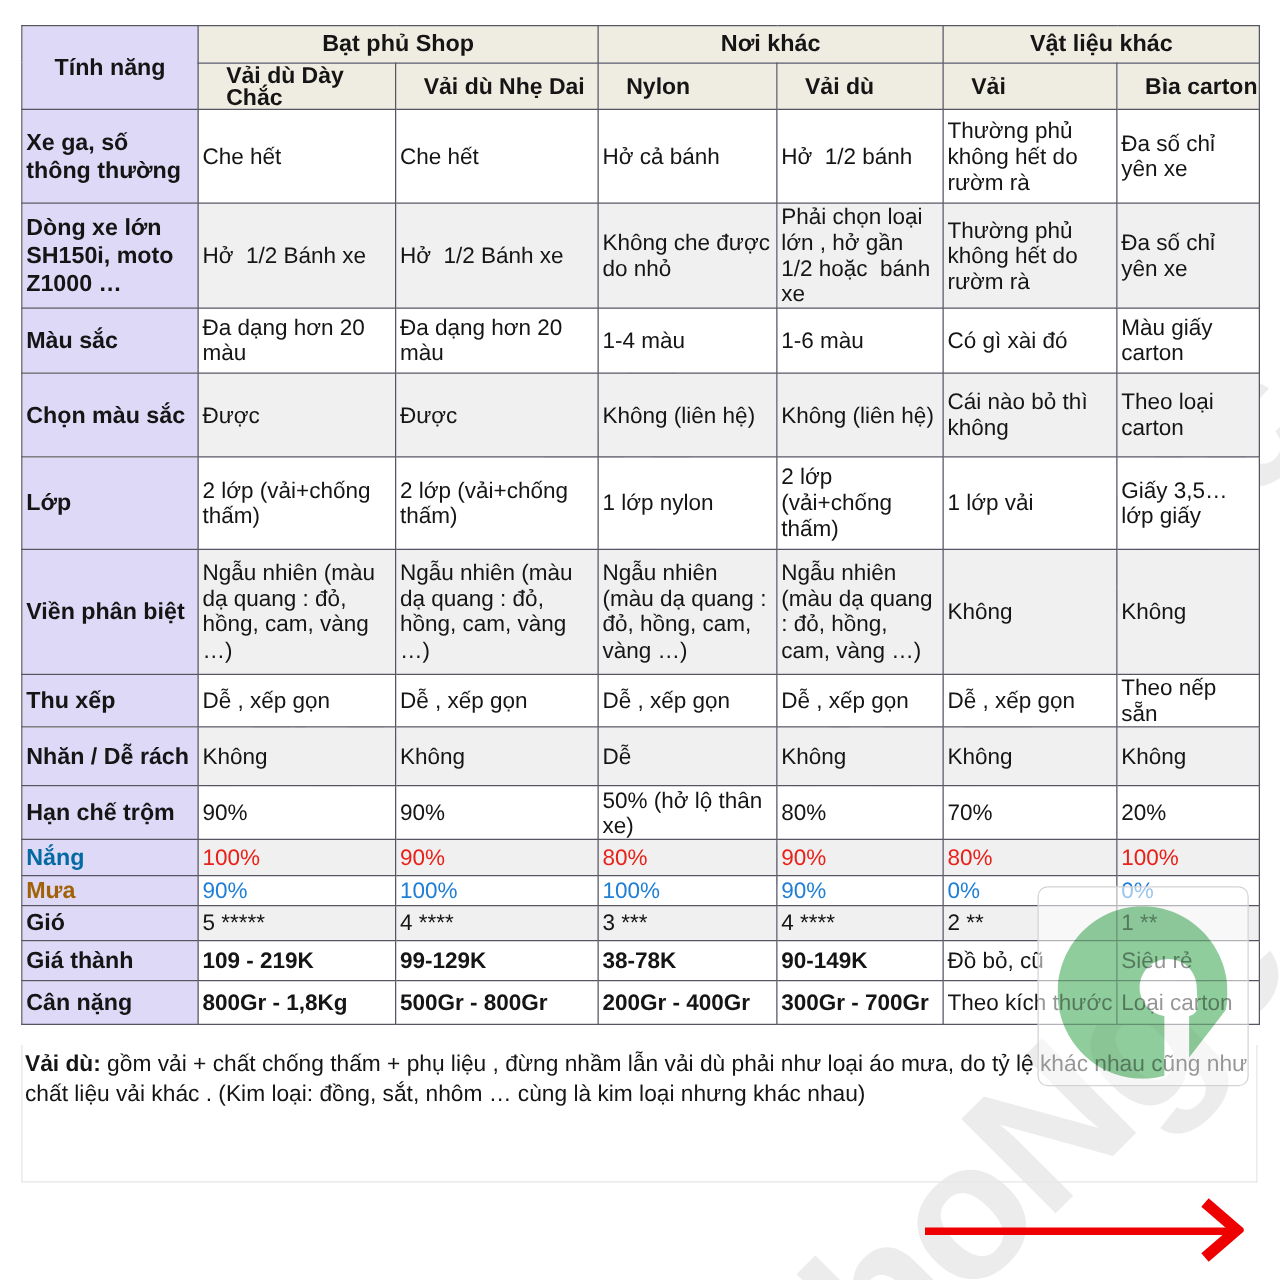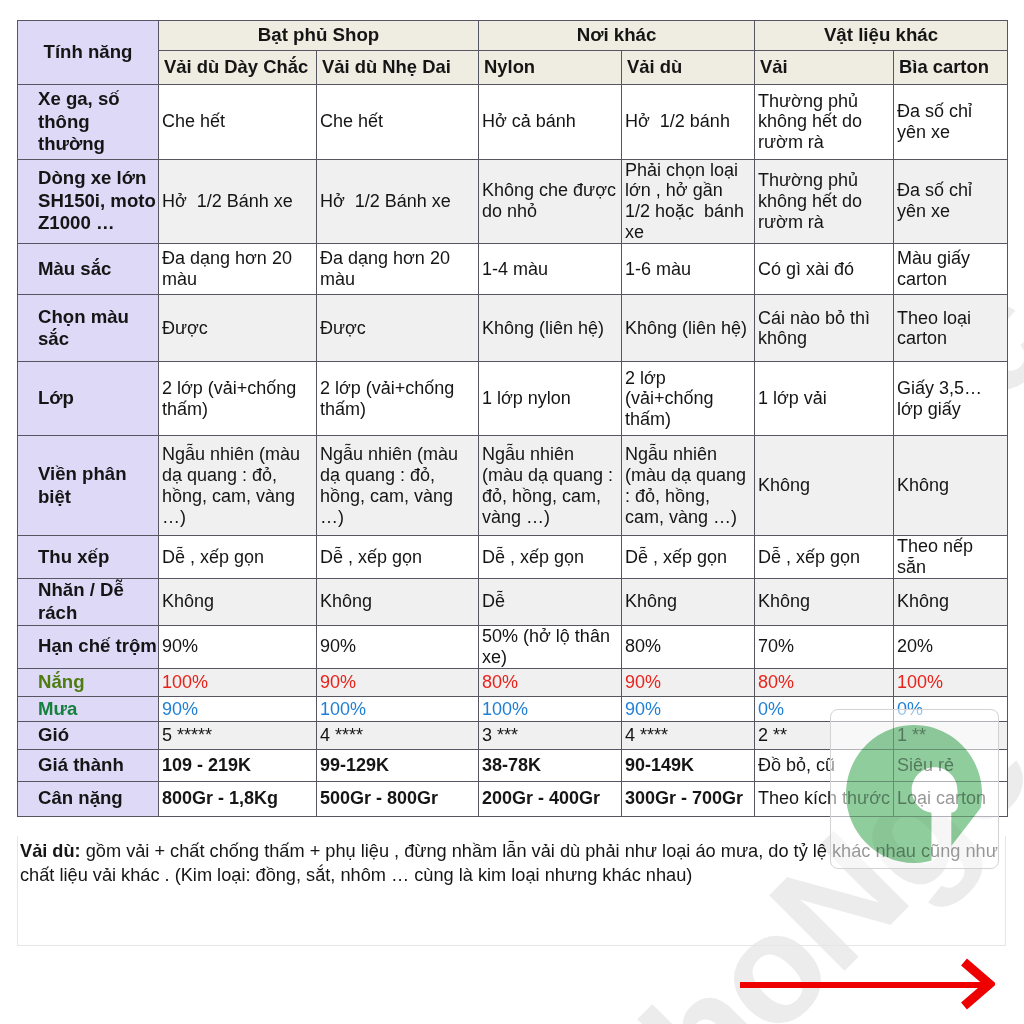--- a/index.html
+++ b/index.html
@@ -19,23 +19,23 @@
   .wm3{left:560px;top:660px;transform:rotate(-45deg);}
 
   
   table.cmp{position:absolute;left:17px;top:20px;width:990px;border-collapse:collapse;
             table-layout:fixed;z-index:3;background:transparent;}
   table.cmp td,table.cmp th{border:1px solid #565663;padding:0;vertical-align:middle;
             font-size:18px;color:#151515;font-weight:normal;text-align:left;
             overflow:hidden;}
   table.cmp th.gh{background:#efece1;text-align:center;font-weight:bold;font-size:18.7px;
       height:28.6px;line-height:1;}
-  table.cmp th.sh{background:#efece1;font-weight:bold;font-size:18.4px;height:33.3px;padding-left:5px;
+  table.cmp th.sh{background:#efece1;font-weight:bold;font-size:18.4px;height:33.3px;padding-left:22px;
       vertical-align:middle;line-height:1;}
-  table.cmp .feat{background:#ddd9f7;font-weight:bold;font-size:18.6px;padding-left:20px;
+  table.cmp .feat{background:#ddd9f7;font-weight:bold;font-size:18.6px;padding-left:3px;
         line-height:1.22;}
   table.cmp th.gh-feat{text-align:center;padding-left:0;}
   table.cmp td.cell{padding-left:3px;padding-right:3px;line-height:1.15;white-space:pre-wrap;}
   table.cmp td.cell.r{text-align:left;}
   .wbg{background:#ffffff;}
   .gbg{background:#f0f0f0;}
 
   
   .notes{position:absolute;left:17px;top:836px;width:989px;height:110px;
          border:1px solid #e6e6e6;border-top:none;box-sizing:border-box;z-index:3;
@@ -165,30 +165,30 @@
 <tr style="height:43.1px">
 <td class="feat">Hạn chế trộm</td>
 <td class="cell wbg r">90%</td>
 <td class="cell wbg r">90%</td>
 <td class="cell wbg">50% (hở lộ thân xe)</td>
 <td class="cell wbg r">80%</td>
 <td class="cell wbg r">70%</td>
 <td class="cell wbg r">20%</td>
 </tr>
 <tr style="height:28.5px">
-<td class="feat" style="color:#4d7c0f">Nắng</td>
+<td class="feat" style="color:#0369a1">Nắng</td>
 <td class="cell gbg r" style="color:#e8221a">100%</td>
 <td class="cell gbg r" style="color:#e8221a">90%</td>
 <td class="cell gbg r" style="color:#e8221a">80%</td>
 <td class="cell gbg r" style="color:#e8221a">90%</td>
 <td class="cell gbg r" style="color:#e8221a">80%</td>
 <td class="cell gbg r" style="color:#e8221a">100%</td>
 </tr>
 <tr style="height:24.4px">
-<td class="feat" style="color:#15803d">Mưa</td>
+<td class="feat" style="color:#a16207">Mưa</td>
 <td class="cell wbg r" style="color:#1f7fd6">90%</td>
 <td class="cell wbg r" style="color:#1f7fd6">100%</td>
 <td class="cell wbg r" style="color:#1f7fd6">100%</td>
 <td class="cell wbg r" style="color:#1f7fd6">90%</td>
 <td class="cell wbg r" style="color:#1f7fd6">0%</td>
 <td class="cell wbg r" style="color:#1f7fd6">0%</td>
 </tr>
 <tr style="height:28.1px">
 <td class="feat">Gió</td>
 <td class="cell gbg r">5 *****</td>

